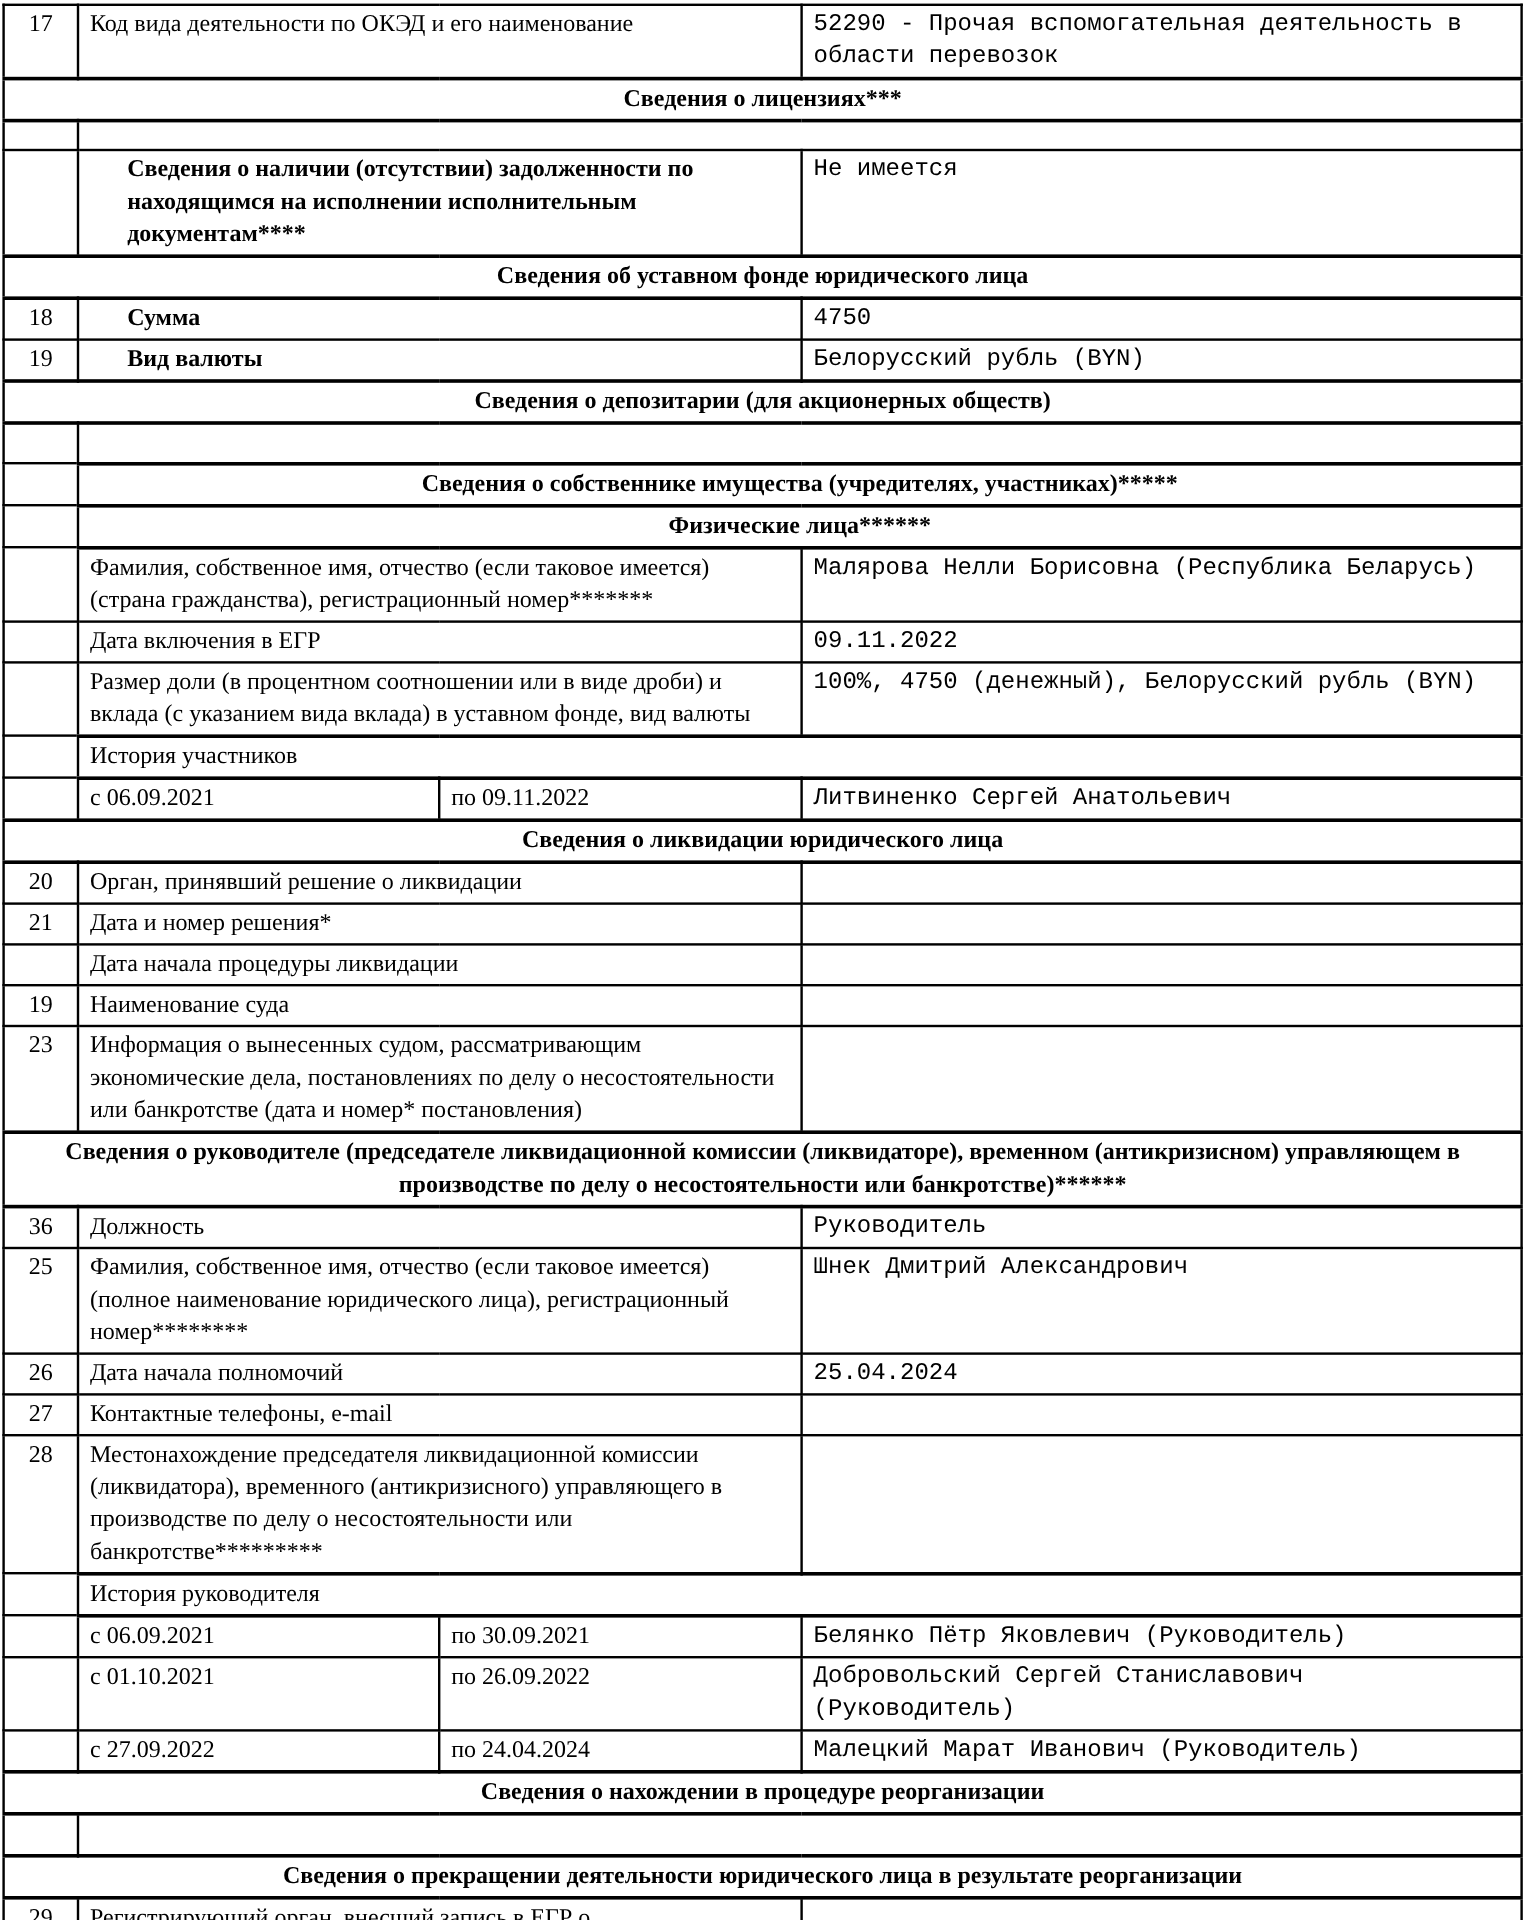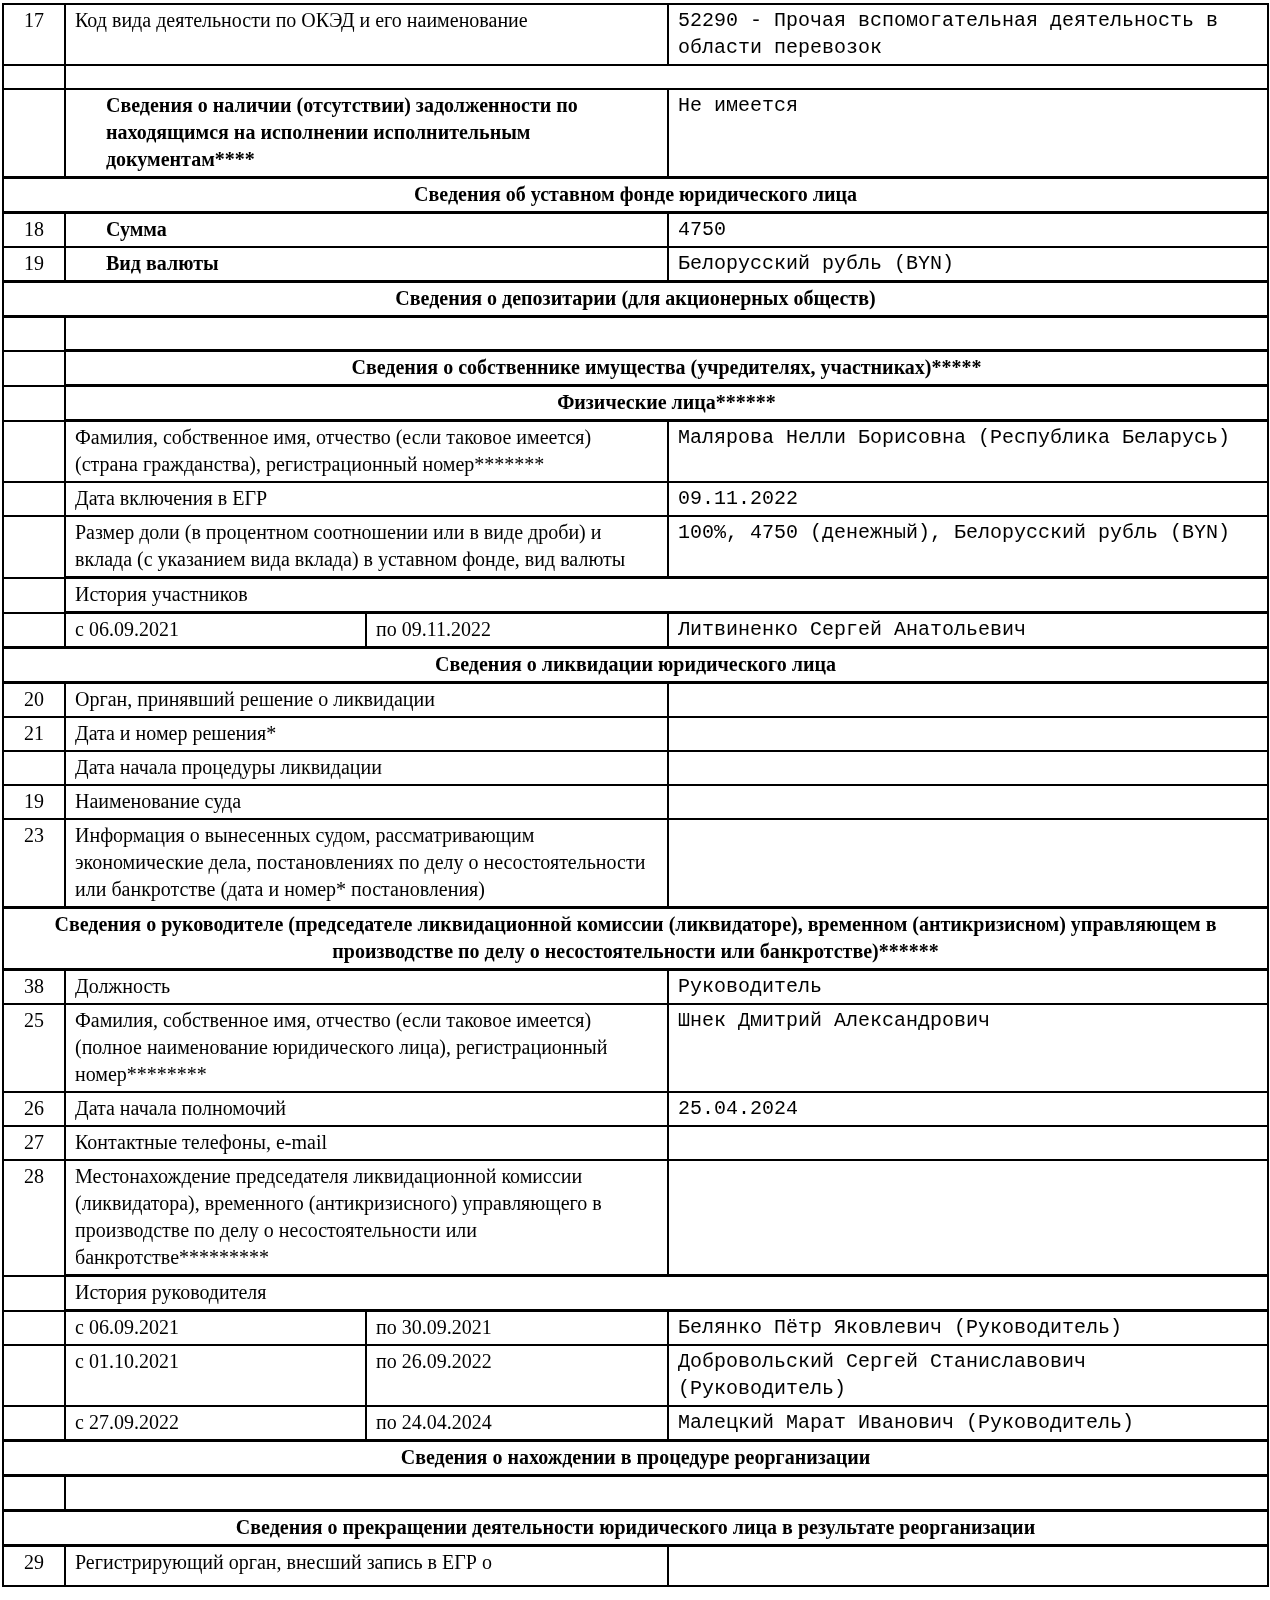--- a/index.html
+++ b/index.html
@@ -65,20 +65,23 @@
     <col style="width:600px">
   </colgroup>
   <tbody>
 
     <tr>
       <td class="num">17</td>
       <td class="lbl" colspan="2">Код вида деятельности по ОКЭД и его наименование</td>
       <td class="val">52290 - Прочая вспомогательная деятельность в области перевозок</td>
     </tr>
 
+    <tr class="secrow">
+      <td class="sec" colspan="4">Сведения о лицензиях***</td>
+    </tr>
 
     <tr style="height:24px">
       <td class="num"></td>
       <td class="sp" colspan="3"></td>
     </tr>
 
     <tr>
       <td class="num"></td>
       <td class="lbl b" colspan="2">Сведения о наличии (отсутствии) задолженности по находящимся на исполнении исполнительным документам****</td>
       <td class="val">Не имеется</td>
@@ -182,21 +185,21 @@
       <td class="num">23</td>
       <td class="lbl" colspan="2">Информация о вынесенных судом, рассматривающим экономические дела, постановлениях по делу о несостоятельности или банкротстве (дата и номер* постановления)</td>
       <td class="val"></td>
     </tr>
 
     <tr class="secrow">
       <td class="sec" colspan="4">Сведения о руководителе (председателе ликвидационной комиссии (ликвидаторе), временном (антикризисном) управляющем в производстве по делу о несостоятельности или банкротстве)******</td>
     </tr>
 
     <tr>
-      <td class="num">38</td>
+      <td class="num">36</td>
       <td class="lbl" colspan="2">Должность</td>
       <td class="val">Руководитель</td>
     </tr>
 
     <tr>
       <td class="num">25</td>
       <td class="lbl" colspan="2">Фамилия, собственное имя, отчество (если таковое имеется) (полное наименование юридического лица), регистрационный номер********</td>
       <td class="val">Шнек Дмитрий Александрович</td>
     </tr>
 

